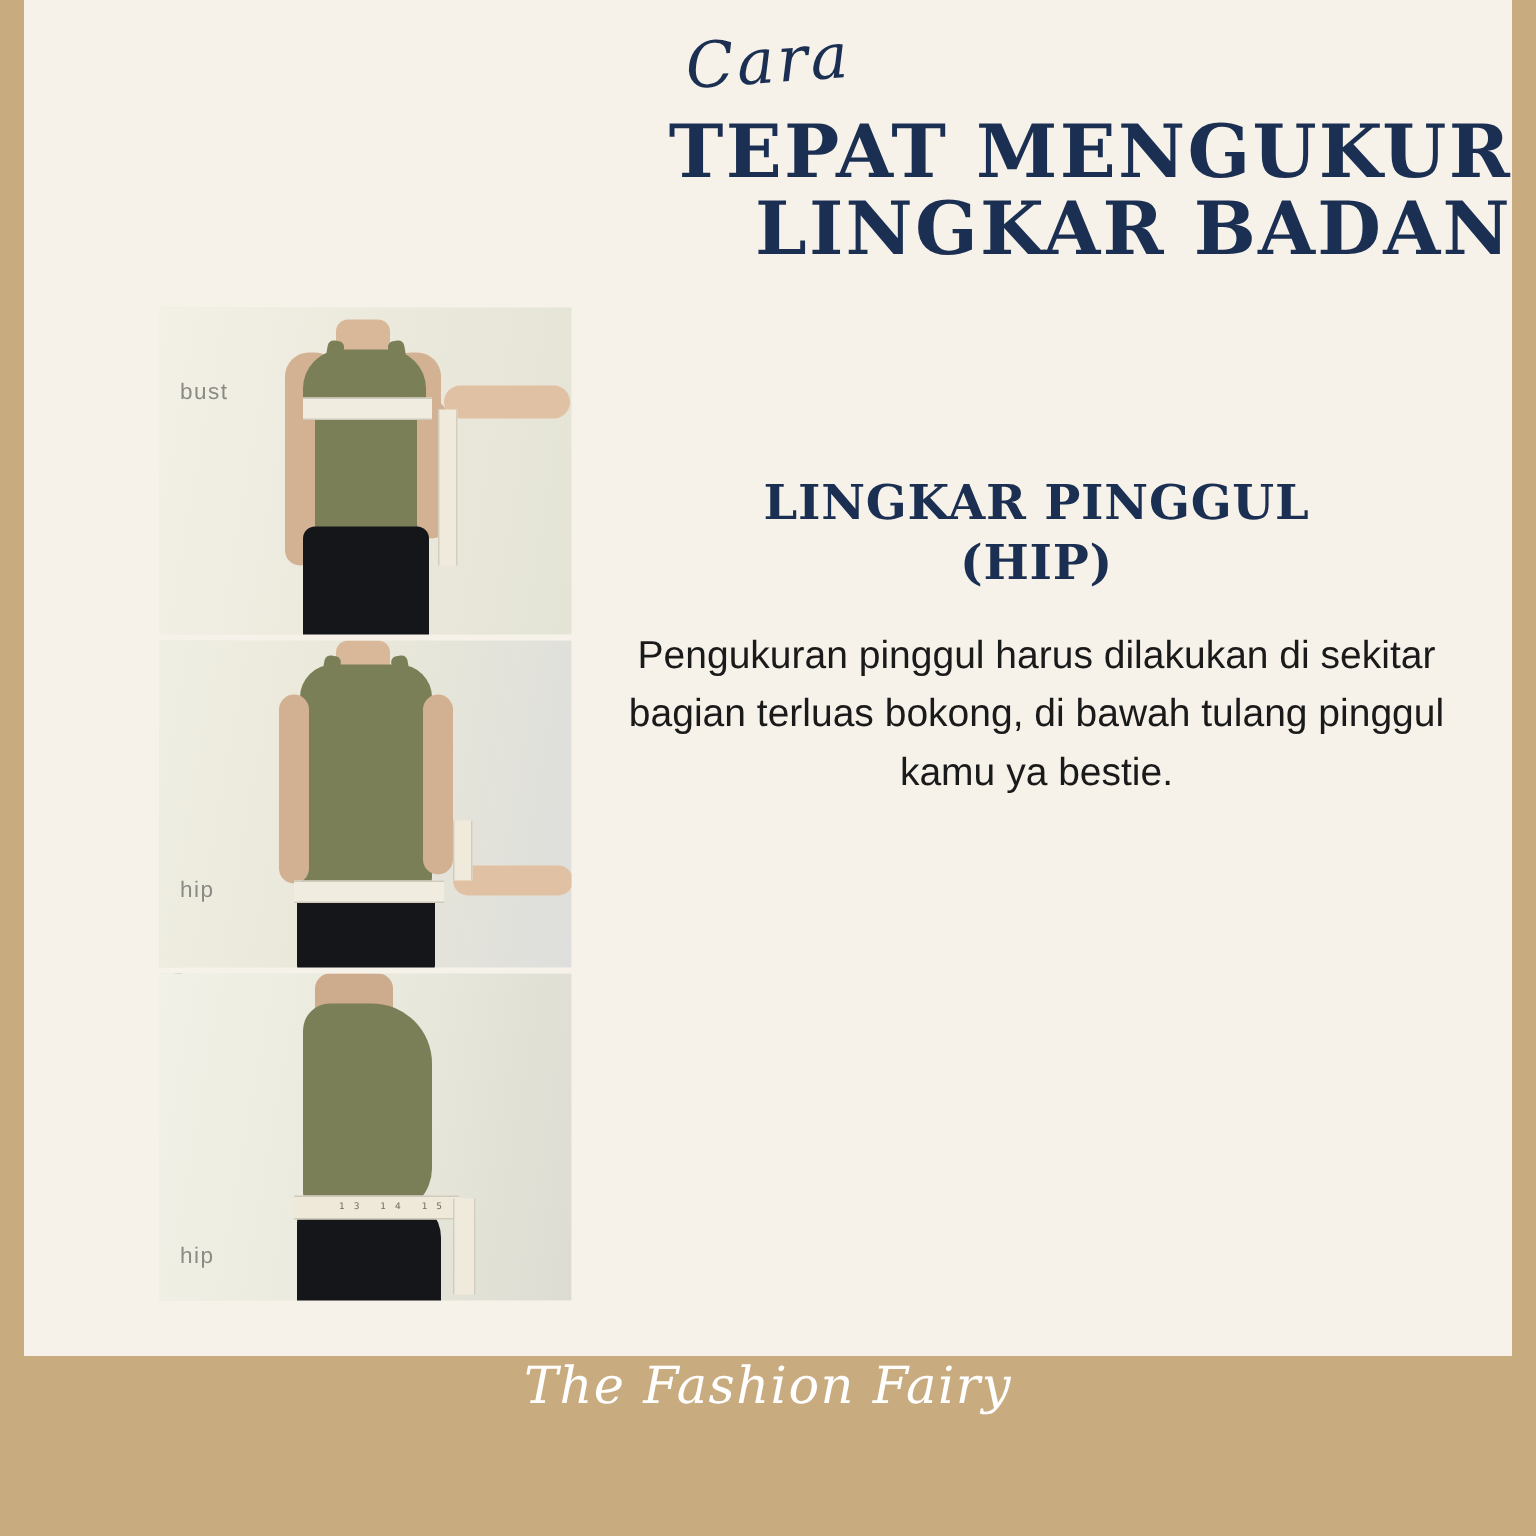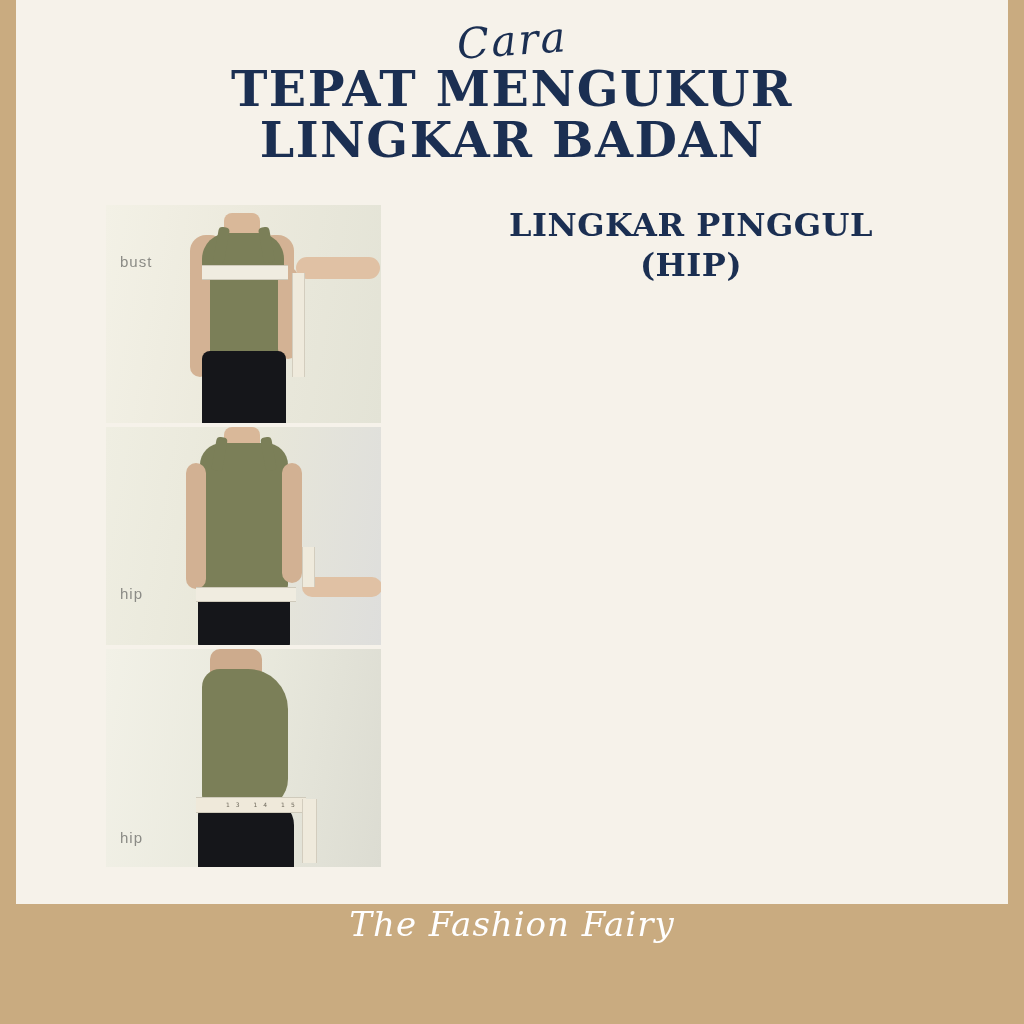--- a/index.html
+++ b/index.html
@@ -57,21 +57,22 @@
     display: inline-block;
     margin-bottom: 2px;
   }
   .title {
     font-family: "DejaVu Serif", serif;
     font-weight: bold;
     font-size: 49px;
     letter-spacing: 1.5px;
     color: #1b2f52;
     line-height: 1.05;
-    margin-top: 0;
+    margin-top: 12px;
+    text-align: right;
   }
   .title .line2 { display: block; }
 
   
   .photos {
     position: absolute;
     left: 90px;
     top: 205px;
     width: 275px;
   }
@@ -180,21 +181,21 @@
     line-height: 1.25;
     letter-spacing: 0.5px;
   }
   .sec-body {
     font-family: "Liberation Sans", sans-serif;
     font-size: 26px;
     color: #1a1a1a;
     line-height: 1.5;
     margin-top: 22px;
   }
-  .section-2 { }
+  .section-2 { margin-top: 110px; }
 
   
   .footer {
     position: absolute;
     left: 0;
     bottom: 0;
     width: 1024px;
     height: 120px;
     background: #c9ab80;
     display: flex;
@@ -276,20 +277,21 @@
     </div>
 
     <div class="text-col">
 
 
       <div class="section-2">
         <div class="sec-title">
           <span>LINGKAR PINGGUL</span><br>
           <span>(HIP)</span>
         </div>
+        <div class="sec-body">Pengukuran pinggul harus dilakukan di sekitar bagian terluas bokong, di bawah tulang pinggul kamu ya bestie.</div>
       </div>
 
     </div>
 
   </div>
 
   <div class="footer">
     <div class="brand">The Fashion Fairy</div>
   </div>
 

